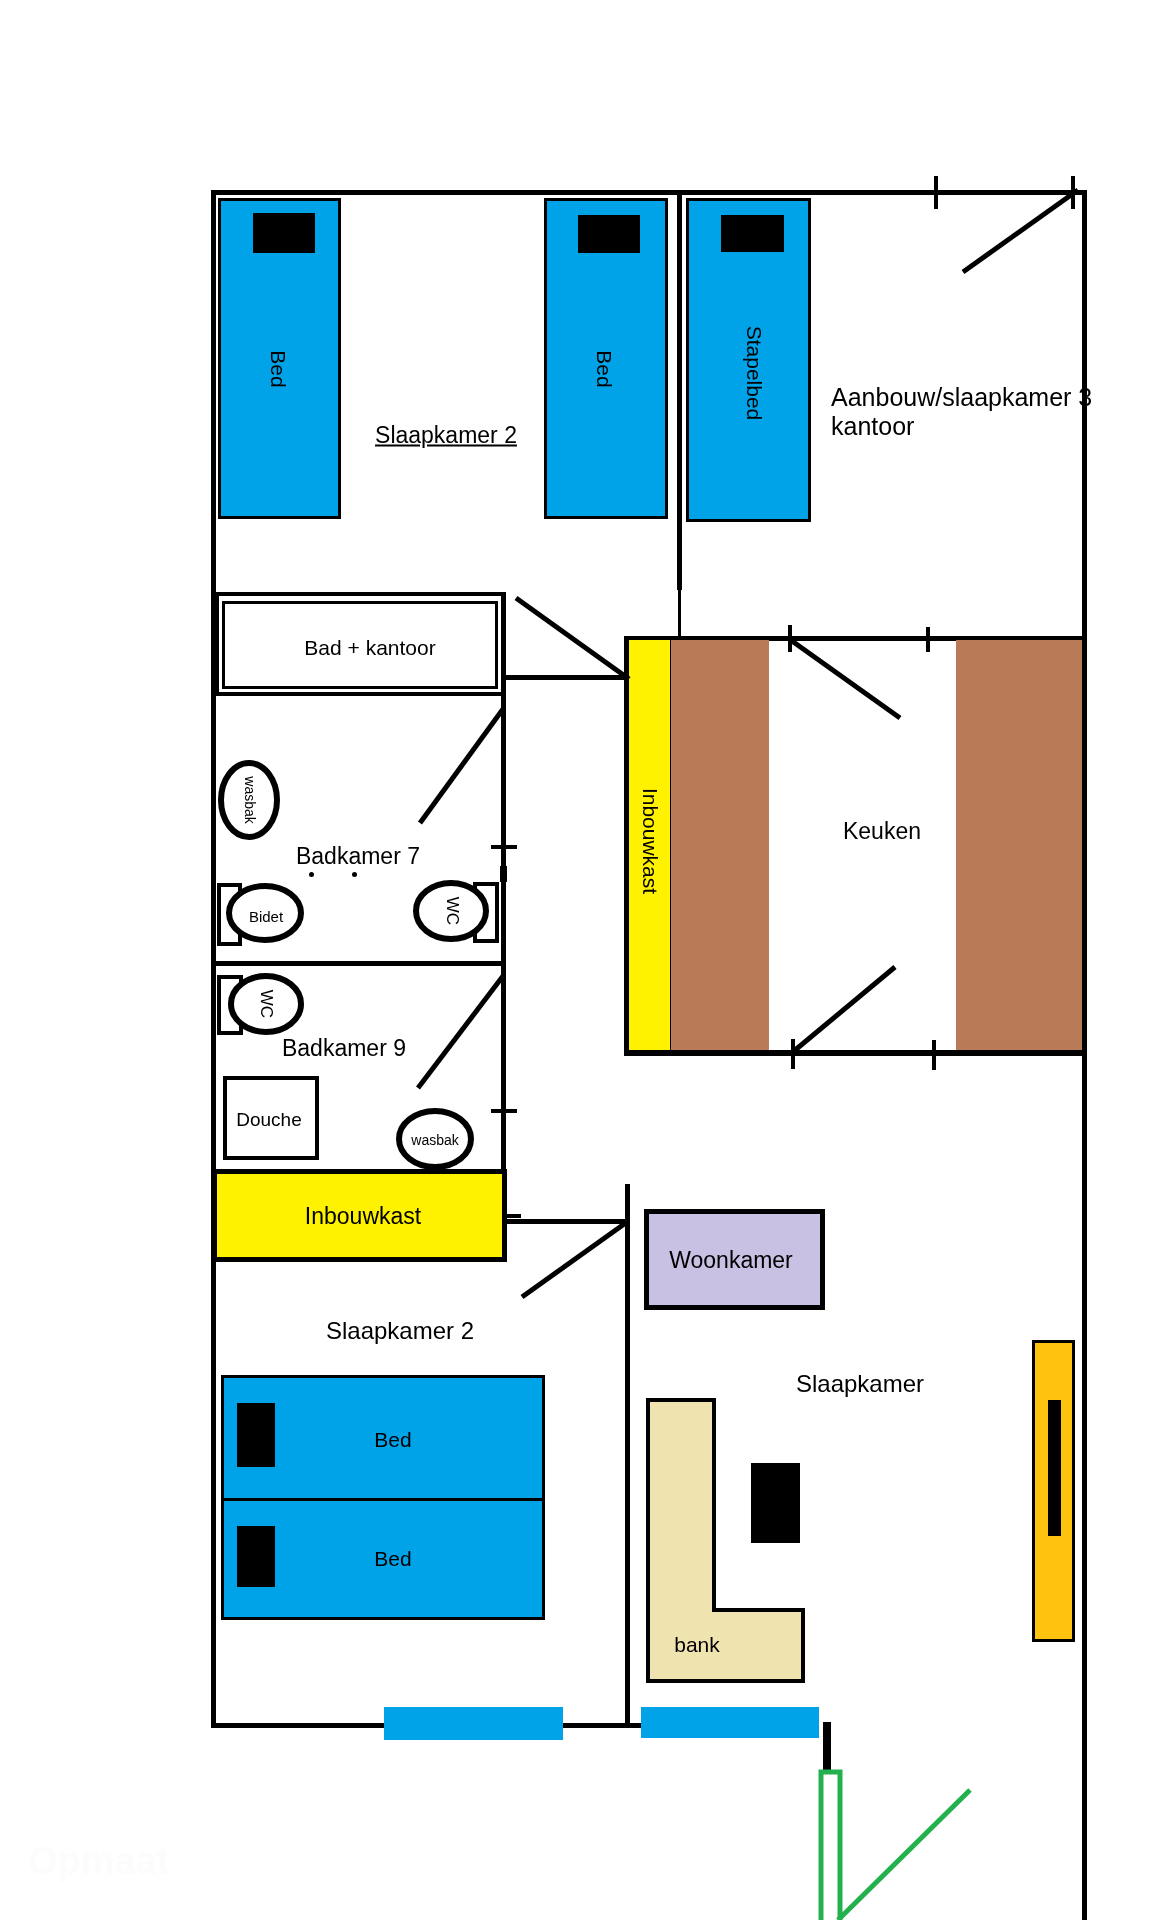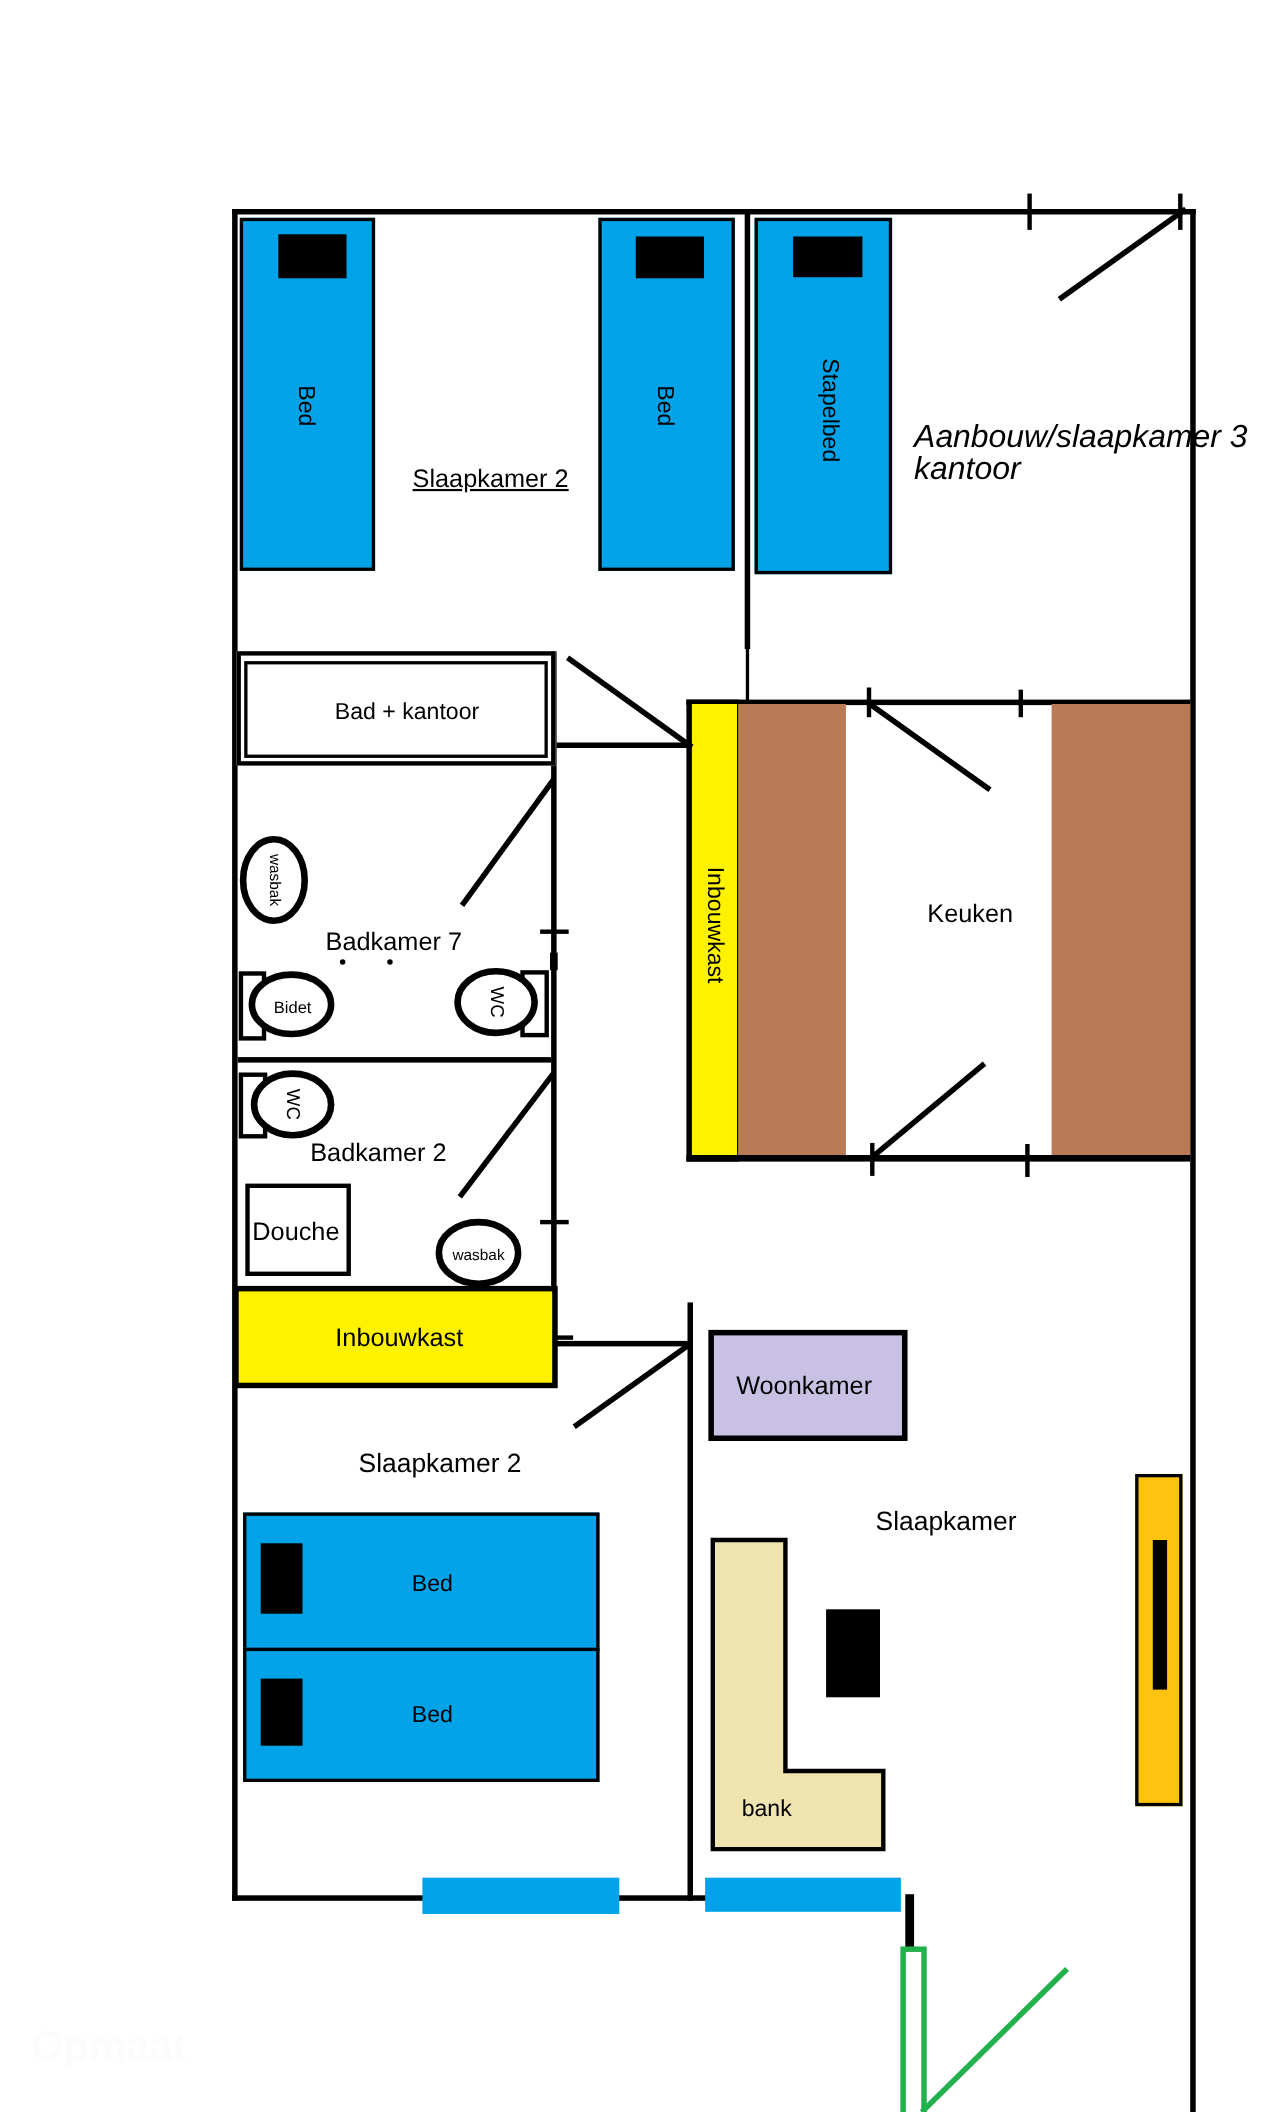--- a/index.html
+++ b/index.html
@@ -37,21 +37,21 @@
   <div class="wall" style="left:505px;top:1219px;width:124px;height:5px;"></div>
 
   <div class="wall" style="left:625px;top:1184px;width:5px;height:544px;"></div>
 
   <div class="wall" style="left:624px;top:636px;width:458px;height:5px;"></div>
 
   <div class="wall" style="left:624px;top:1050px;width:458px;height:6px;"></div>
 
   <div class="lbl" style="left:446px;top:435px;font-size:23px;text-decoration:underline;">Slaapkamer 2</div>
 
-  <div class="abs" style="left:831px;top:383px;font-size:29px;line-height:29px;font-style:italic;">Aanbouw/slaapkamer 3<br>kantoor</div>
+  <div class="abs" style="left:831px;top:383px;font-size:25px;line-height:29px;">Aanbouw/slaapkamer 3<br>kantoor</div>
 
   <div class="abs" style="left:218px;top:198px;width:123px;height:321px;background:#00a2e8;border:3px solid #000;box-sizing:border-box;"></div>
 
   <div class="abs" style="left:253px;top:213px;width:62px;height:40px;background:#000;"></div>
 
   <div class="rot lbl" style="left:278px;top:369px;font-size:21px;">Bed</div>
 
   <div class="abs" style="left:544px;top:198px;width:124px;height:321px;background:#00a2e8;border:3px solid #000;box-sizing:border-box;"></div>
 
   <div class="abs" style="left:578px;top:215px;width:62px;height:38px;background:#000;"></div>
@@ -73,25 +73,25 @@
   <div class="abs" style="left:222px;top:601px;width:276px;height:88px;border:3px solid #000;box-sizing:border-box;"></div>
 
   <div class="lbl" style="left:370px;top:648px;font-size:21px;">Bad + kantoor</div>
 
   <div class="lbl" style="left:358px;top:856px;font-size:23px;">Badkamer 7</div>
 
   <div class="abs" style="left:309px;top:872px;width:5px;height:5px;background:#000;border-radius:50%;"></div>
 
   <div class="abs" style="left:352px;top:872px;width:5px;height:5px;background:#000;border-radius:50%;"></div>
 
-  <div class="lbl" style="left:344px;top:1048px;font-size:23px;">Badkamer 2</div>
+  <div class="lbl" style="left:344px;top:1048px;font-size:23px;">Badkamer 9</div>
 
   <div class="abs" style="left:223px;top:1076px;width:96px;height:84px;border:4px solid #000;box-sizing:border-box;"></div>
 
-  <div class="lbl" style="left:269px;top:1120px;font-size:23px;">Douche</div>
+  <div class="lbl" style="left:269px;top:1120px;font-size:19px;">Douche</div>
 
   <div class="abs" style="left:624px;top:636px;width:48px;height:420px;background:#000;"></div>
 
   <div class="abs" style="left:629px;top:640px;width:41px;height:410px;background:#fff200;"></div>
 
   <div class="rot lbl" style="left:650px;top:841px;font-size:21px;">Inbouwkast</div>
 
   <div class="abs" style="left:671px;top:640px;width:98px;height:410px;background:#b97a57;"></div>
 
   <div class="abs" style="left:956px;top:640px;width:126px;height:410px;background:#b97a57;"></div>

